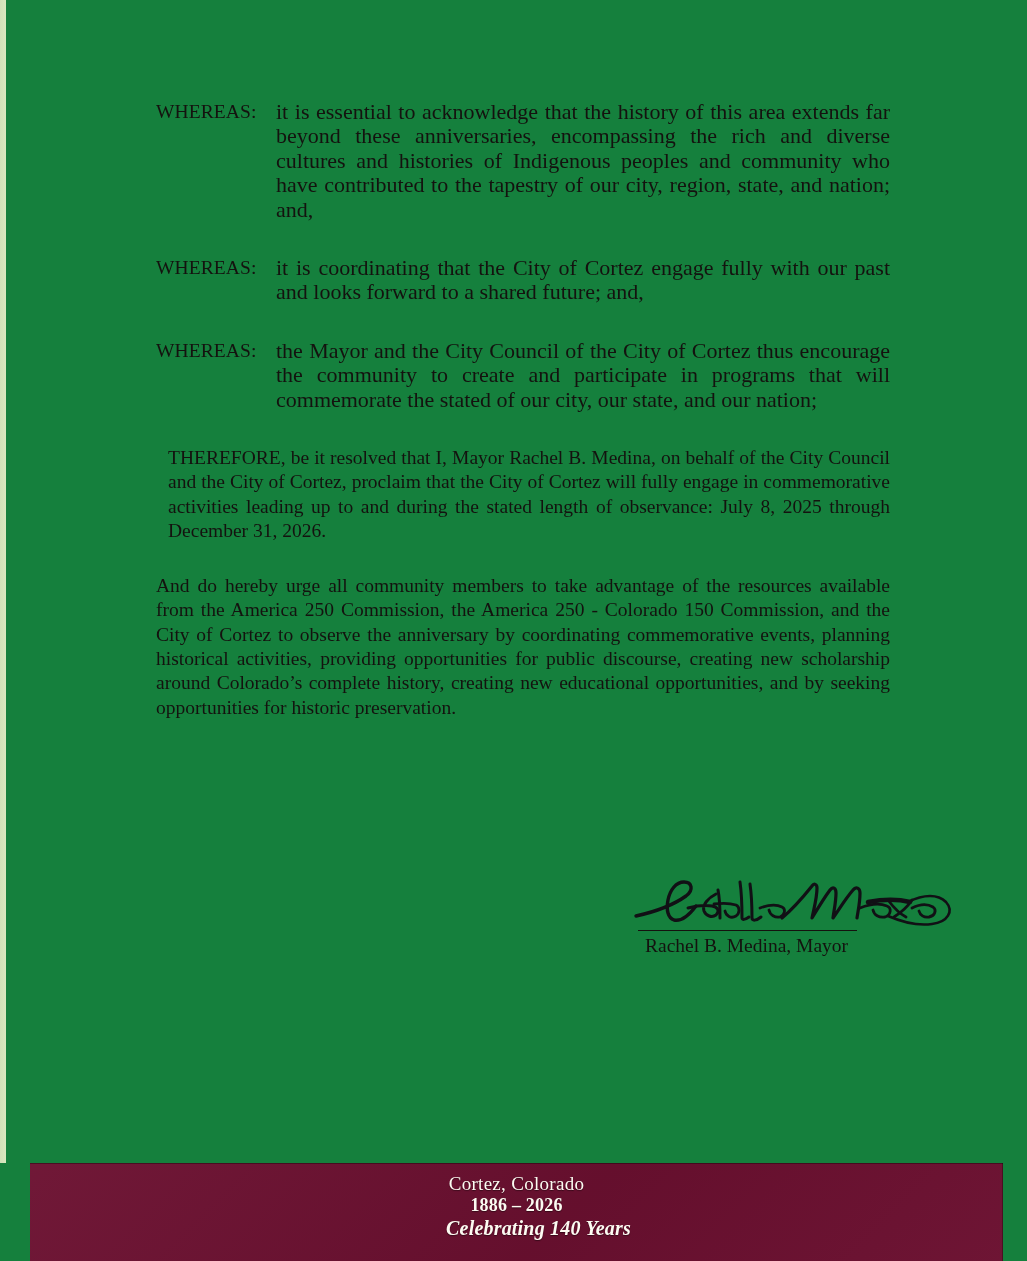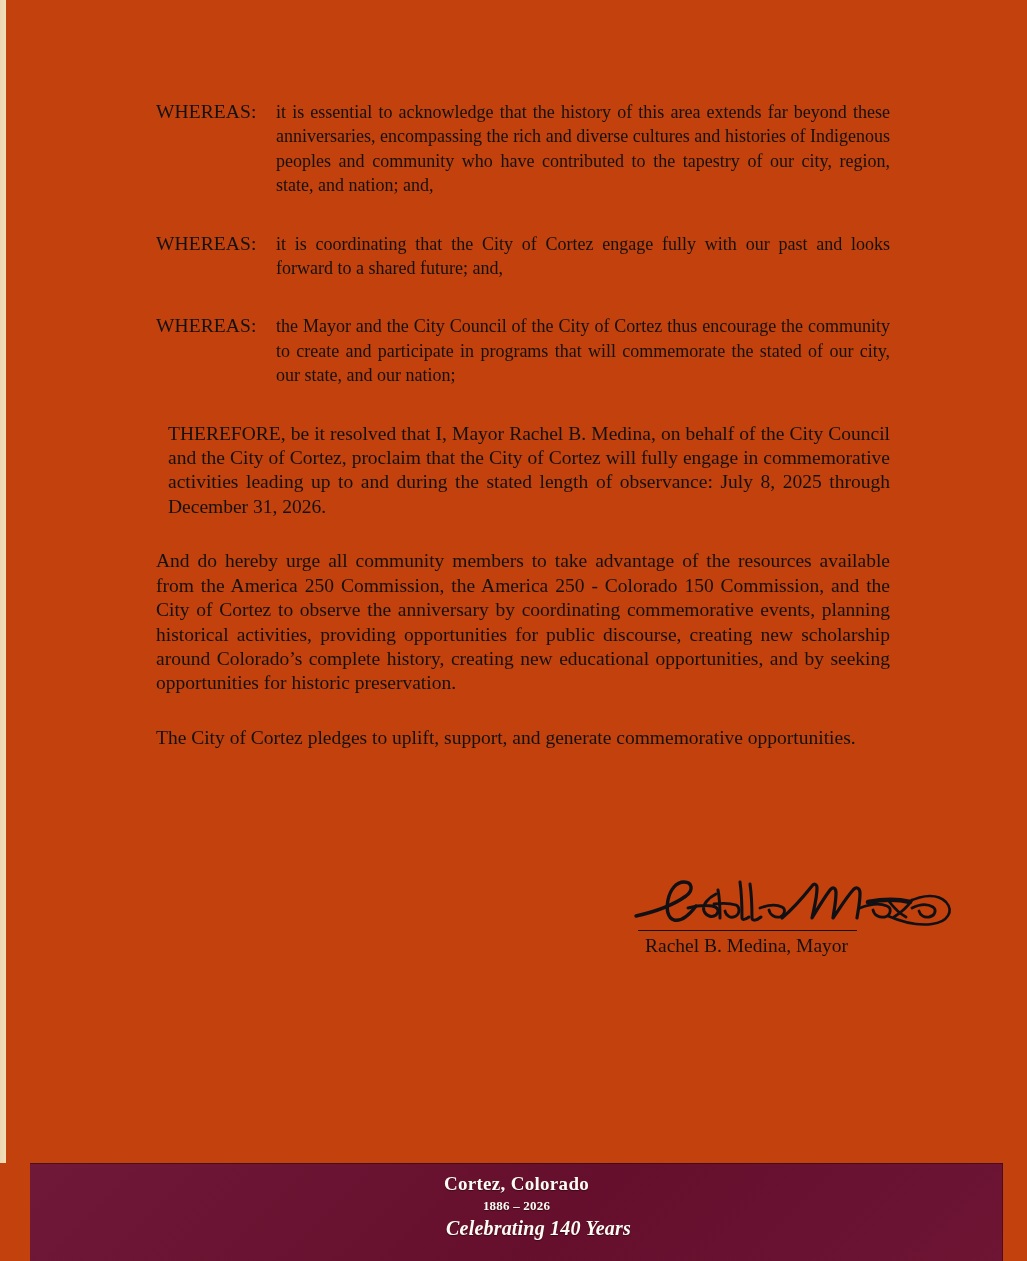--- a/index.html
+++ b/index.html
@@ -12,21 +12,21 @@
     height: 1261px;
     background: #fbfbd6;
     font-family: "Liberation Serif", "DejaVu Serif", serif;
     color: #14120f;
     position: relative;
     overflow: hidden;
   }
   .page {
     position: absolute;
     inset: 0;
-    background: #c2410c;
+    background: #15803d;
   }
   
   .scan-edge {
     position: absolute;
     left: 0;
     top: 0;
     width: 6px;
     height: 1163px;
     background: linear-gradient(to right, #f2f2cf, #fbfbd6);
     opacity: .85;
@@ -46,21 +46,21 @@
   }
   .clause-label {
     flex: 0 0 120px;
     font-size: 19.5px;
     line-height: 24.4px;
     letter-spacing: .1px;
     white-space: nowrap;
   }
   .clause-body {
     flex: 1 1 auto;
-    font-size: 18px;
+    font-size: 22px;
     line-height: 24.4px;
     text-align: justify;
     text-justify: inter-word;
     hyphens: none;
   }
 
   
   .para {
     font-size: 19.5px;
     line-height: 24.4px;
@@ -114,27 +114,27 @@
     background: #6b1030;
     background-image: linear-gradient(135deg, rgba(255,255,255,.035) 0%, rgba(0,0,0,.06) 55%, rgba(255,255,255,.02) 100%);
     box-shadow: inset 0 1px 0 rgba(0,0,0,.35), inset -1px 0 0 rgba(0,0,0,.3);
     text-align: center;
     color: #fdfbf2;
     padding-top: 9px;
     box-sizing: border-box;
   }
   .footer-line1 {
     font-size: 19px;
-    font-weight: bold;
+    font-weight: normal;
     line-height: 23px;
     letter-spacing: .3px;
     text-shadow: 0 1px 1px rgba(0,0,0,.45);
   }
   .footer-line2 {
-    font-size: 13px;
+    font-size: 18px;
     font-weight: bold;
     line-height: 21px;
     letter-spacing: .2px;
     text-shadow: 0 1px 1px rgba(0,0,0,.45);
   }
   .footer-line3 {
     font-size: 20px;
     font-weight: bold;
     font-style: italic;
     line-height: 25px;
@@ -165,21 +165,20 @@
     <div class="clause">
       <div class="clause-label">WHEREAS:</div>
       <div class="clause-body">the Mayor and the City Council of the City of Cortez thus encourage the community to create and participate in programs that will commemorate the stated of our city, our state, and our nation;</div>
     </div>
 
     <p class="para gap-before-therefore">THEREFORE, be it resolved that I, Mayor Rachel B. Medina, on behalf of the City Council and the City of Cortez, proclaim that the City of Cortez will fully engage in commemorative activities leading up to and during the stated length of observance: July 8, 2025 through December 31, 2026.</p>
 
 
     <p class="para">And do hereby urge all community members to take advantage of the resources available from the America 250 Commission, the America 250 - Colorado 150 Commission, and the City of Cortez to observe the anniversary by coordinating commemorative events, planning historical activities, providing opportunities for public discourse, creating new scholarship around Colorado’s complete history, creating new educational opportunities, and by seeking opportunities for historic preservation.</p>
 
-    <p class="para flush">The City of Cortez pledges to uplift, support, and generate commemorative opportunities.</p>
 
 
   </div>
 
   <div class="signature-block">
     <div class="signature-mark">
       <svg width="330" height="60" viewBox="0 0 330 60" aria-hidden="true">
         <g fill="none" stroke="#111015" stroke-linecap="round" stroke-linejoin="round">
           <path d="M4 44 C22 40 40 34 54 24 C62 18 60 10 52 10 C44 10 38 18 36 28 C34 38 36 46 42 48 C50 50 58 42 64 34" stroke-width="3.4"></path>
           <path d="M56 36 C64 34 72 33 80 34 C86 35 88 39 84 43 C80 46 74 44 72 39 C70 33 76 26 84 22" stroke-width="3"></path>

